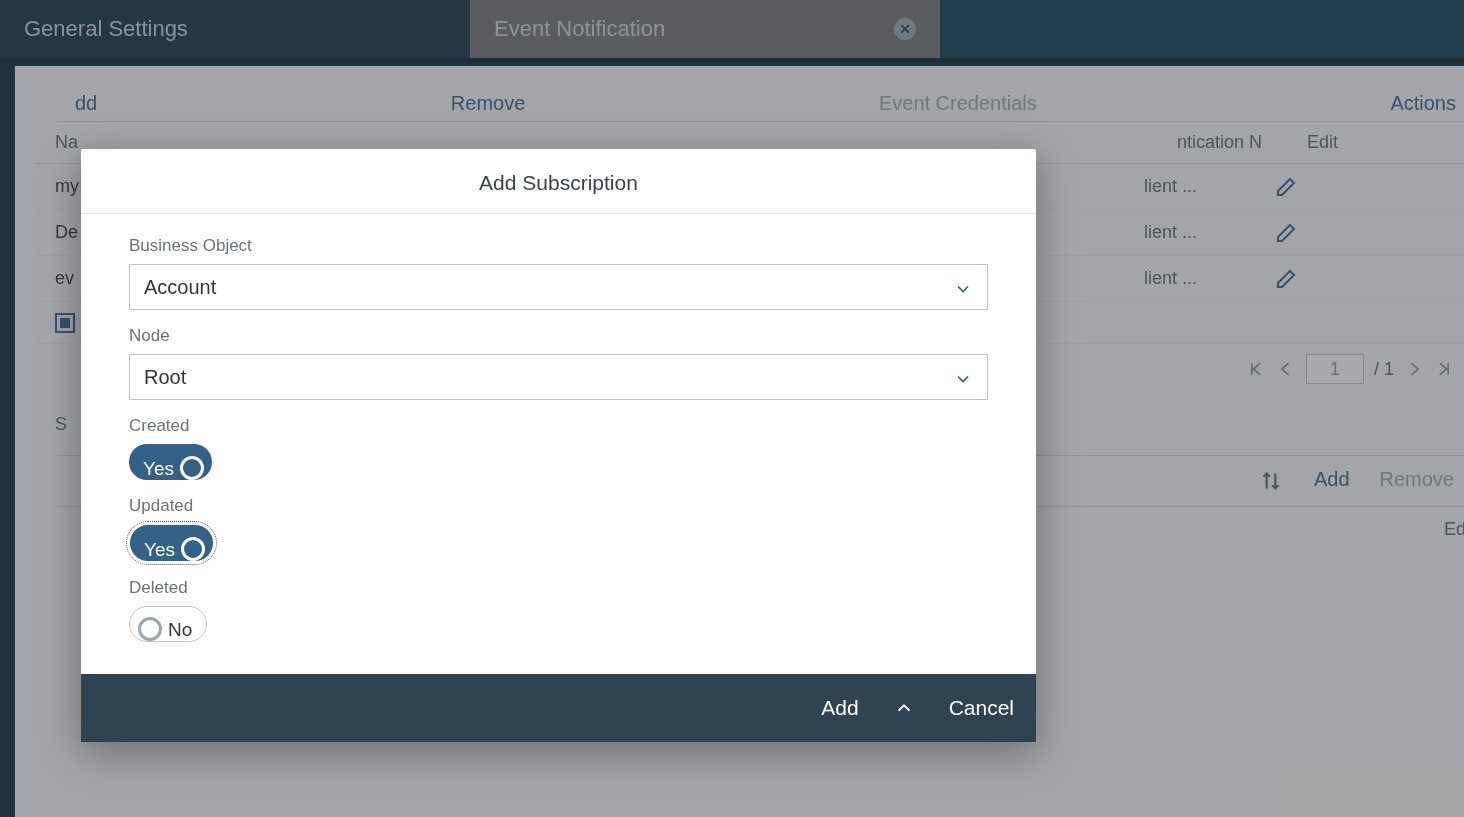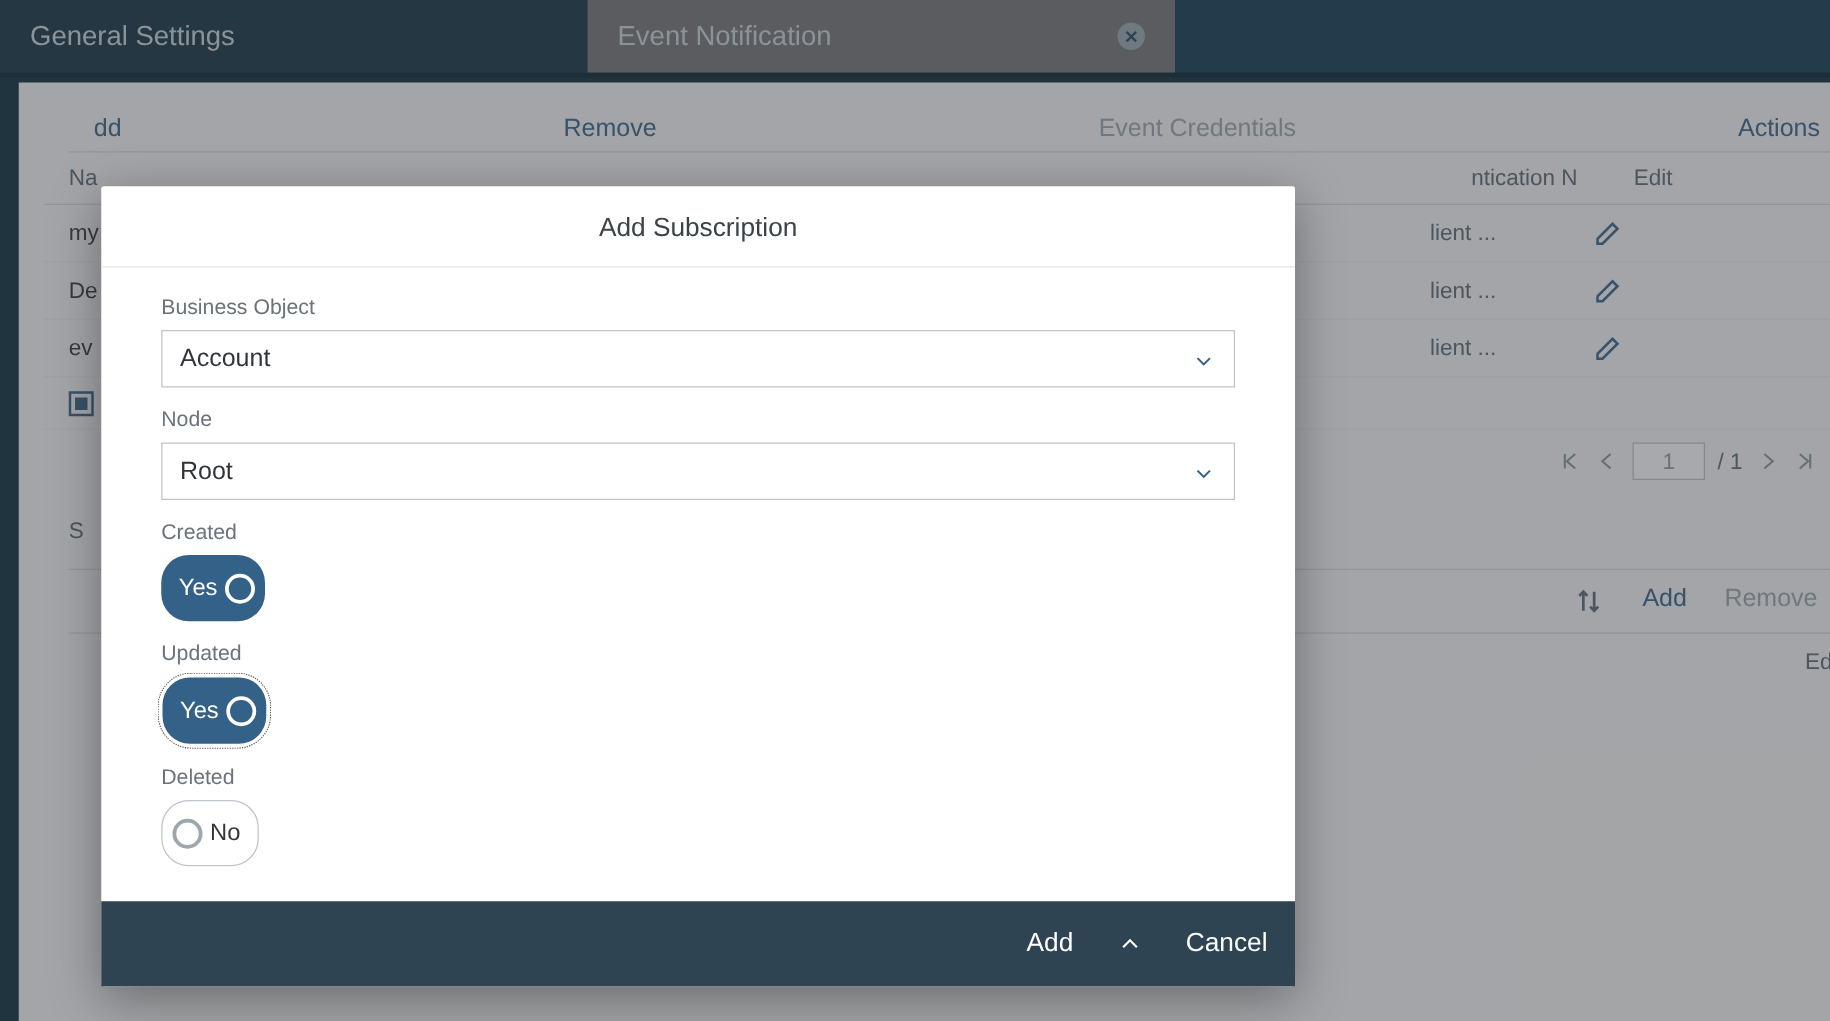--- a/index.html
+++ b/index.html
@@ -36,21 +36,21 @@
     .subheader .edit-col{margin-left:auto; width:350px;color:#5a6872;padding-left:1060px;}
     
     
     .modal{position:absolute; z-index:20; top:113px; left:81px; width:955px; background:#fff; box-shadow:0 10px 40px rgba(0,0,0,0.35); border-radius:2px;margin-top:36px;}
     .modal-title{font-size:21px; color:#3a424a; padding:22px 0 18px 0; text-align:center; border-bottom:1px solid #e5e5e5;}
     .modal-body{padding:22px 48px 28px 48px;}
     .field-label{color:#6a737b; font-size:17px; margin-bottom:8px; margin-top:16px;}
     .field-label:first-child{margin-top:0;}
     .select{position:relative; height:46px; border:1px solid #bfc4c8; display:flex; align-items:center; padding:0 14px; font-size:20px; color:#32363a; background:#fff;}
     .select .chev{position:absolute; right:14px; top:14px;}
-    .toggle{display:inline-flex; align-items:center; height:53px; border-radius:22px; padding:0 8px 0 14px; color:#fff; background:#346187; gap:6px;}
+    .toggle{display:inline-flex; align-items:flex-end; height:36px; border-radius:22px; padding:0 8px 0 14px; color:#fff; background:#346187; gap:6px;}
     .toggle.off{background:#fff; border:1px solid #bfc4c8; color:#32363a; padding:0 14px 0 8px;}
     .toggle .knob{width:24px; height:24px; border-radius:50%; border:3px solid #fff;}
     .toggle.off .knob{border-color:#9aa7ae;}
     .toggle .txt{font-size:19px; font-weight:500;}
     .toggle-focus{outline:1px dotted #555; outline-offset:2px; padding:1px; display:inline-block; border-radius:24px;}
     .modal-footer{background:#2f4453; height:68px; display:flex; align-items:center; justify-content:flex-end; gap:34px; padding:0 22px;}
     .modal-footer .fbtn{color:#fff; font-size:21px;}
     .modal-footer svg{stroke:#fff;}
     
     .pad-left-checkbox{padding:10px 20px; border-bottom:1px solid #eee;}

